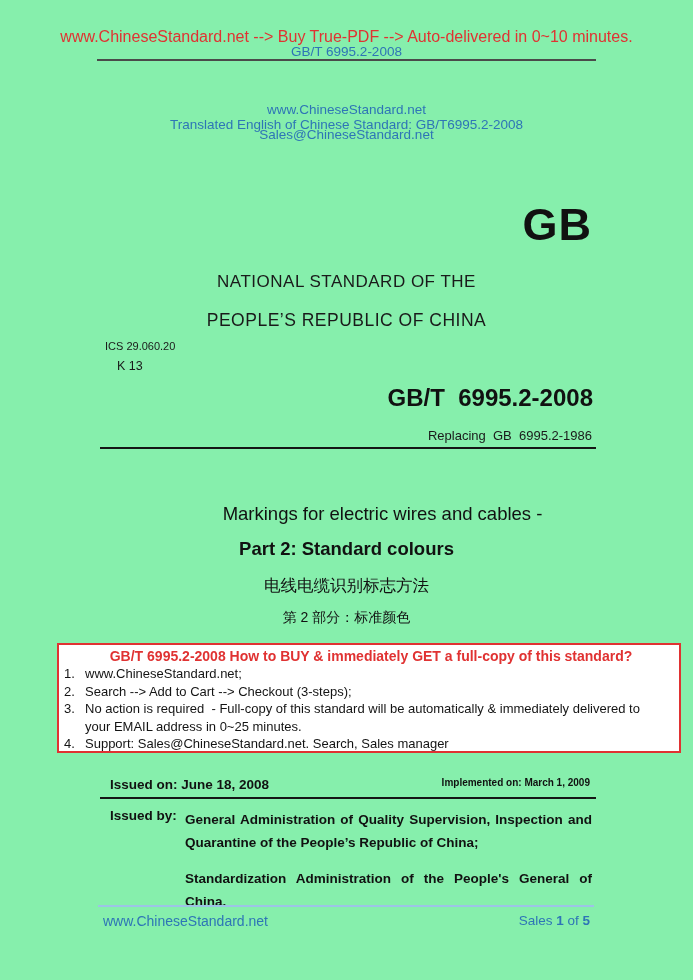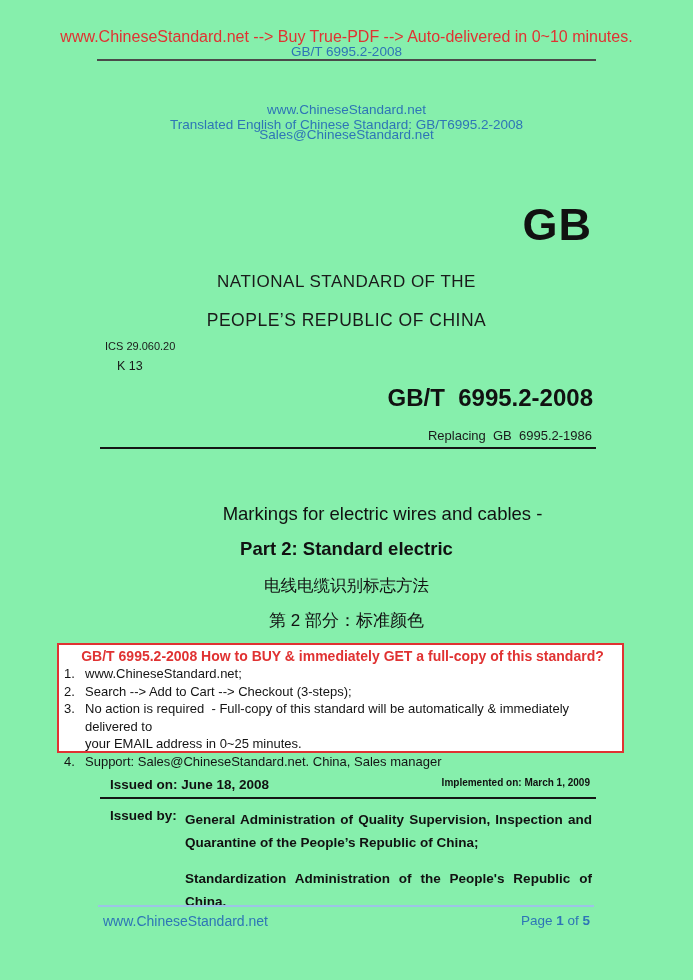--- a/index.html
+++ b/index.html
@@ -30,24 +30,24 @@
   .nat-line2 { top: 310px; font-size: 17.5px; color: #1a1a1a; letter-spacing: 0.5px; }
   .ics-code { top: 340px; left: 105px; font-size: 11px; color: #1a1a1a; }
   .class-code { top: 359px; left: 105px; font-size: 12.5px; color: #1a1a1a; margin-left: 12px; }
   .std-code { top: 384px; right: 100px; font-size: 24px; font-weight: bold; color: #111; white-space: pre; }
   .replacing { top: 428px; right: 101px; font-size: 13px; color: #1a1a1a; white-space: pre; }
   .rule-std { top: 447px; left: 100px; width: 496px; height: 2px; background: #151515; }
 
   .title-en1 { top: 503px; font-size: 18.5px; font-weight: normal; color: #111; margin-left: 36px; }
   .title-en2 { top: 538px; font-size: 18.5px; font-weight: bold; color: #111; }
   .title-cn1 { top: 575px; font-size: 16.5px; color: #111; }
-  .title-cn2 { top: 609px; font-size: 17px; color: #111; }
+  .title-cn2 { top: 609px; font-size: 14px; color: #111; }
 
   .buy-box {
-    top: 643px; left: 57px; width: 567px; height: 110px;
+    top: 643px; left: 57px; width: 624px; height: 110px;
     border: 2px solid #e03232; background: #fff;
     padding: 2px 1px 0 5px;
   }
   .buy-heading { text-align: center; font-size: 14px; font-weight: bold; color: #e03232; line-height: 18px; }
   .buy-item { display: flex; font-size: 13px; color: #141414; line-height: 17.5px; }
   .buy-item .num { width: 21px; flex: 0 0 21px; }
   .buy-item .txt { flex: 1; white-space: pre-wrap; }
 
   .issued-on { top: 777px; left: 110px; font-size: 13.5px; font-weight: bold; color: #111; }
   .implemented-on { top: 777px; right: 103px; font-size: 10px; font-weight: bold; color: #111; }
@@ -80,53 +80,53 @@
   </div>
   <div class="abs centered nat-line1">NATIONAL STANDARD OF THE</div>
   <div class="abs centered nat-line2">PEOPLE’S REPUBLIC OF CHINA</div>
   <div class="abs ics-code">ICS 29.060.20</div>
   <div class="abs class-code">K 13</div>
   <div class="abs std-code">GB/T  6995.2-2008</div>
   <div class="abs replacing">Replacing  GB  6995.2-1986</div>
   <div class="abs rule-std"></div>
 
   <div class="abs centered title-en1">Markings for electric wires and cables -</div>
-  <div class="abs centered title-en2">Part 2: Standard electric</div>
+  <div class="abs centered title-en2">Part 2: Standard colours</div>
   <div class="abs centered title-cn1">电线电缆识别标志方法</div>
   <div class="abs centered title-cn2">第 2 部分：标准颜色</div>
 
   <div class="abs buy-box">
     <div class="buy-heading">GB/T 6995.2-2008 How to BUY &amp; immediately GET a full-copy of this standard?</div>
     <div class="buy-item">
       <span class="num">1.</span>
       <span class="txt">www.ChineseStandard.net;</span>
     </div>
     <div class="buy-item">
       <span class="num">2.</span>
       <span class="txt">Search --&gt; Add to Cart --&gt; Checkout (3-steps);</span>
     </div>
     <div class="buy-item">
       <span class="num">3.</span>
       <span class="txt">No action is required  - Full-copy of this standard will be automatically &amp; immediately delivered to
 your EMAIL address in 0~25 minutes.</span>
     </div>
     <div class="buy-item">
       <span class="num">4.</span>
-      <span class="txt">Support: Sales@ChineseStandard.net. China, Sales manager</span>
+      <span class="txt">Support: Sales@ChineseStandard.net. Search, Sales manager</span>
     </div>
   </div>
 
   <div class="abs issued-on">Issued on: June 18, 2008</div>
   <div class="abs implemented-on">Implemented on: March 1, 2009</div>
   <div class="abs rule-issue"></div>
   <div class="abs issued-by-label">Issued by:</div>
   <div class="abs issuers">
     <p>General Administration of Quality Supervision, Inspection and Quarantine of the People’s Republic of China;</p>
-    <p>Standardization Administration of the People's Republic of China.</p>
+    <p>Standardization Administration of the People's General of China.</p>
   </div>
 
   <div class="abs rule-footer"></div>
   <div class="abs footer-link-row">
     <a class="link">www.ChineseStandard.net</a>
   </div>
-  <div class="abs page-num"><span>Page</span> <b>1</b> <span>of</span> <b>5</b></div>
+  <div class="abs page-num"><span>Sales</span> <b>1</b> <span>of</span> <b>5</b></div>
 
 </div>
 
 </body></html>

